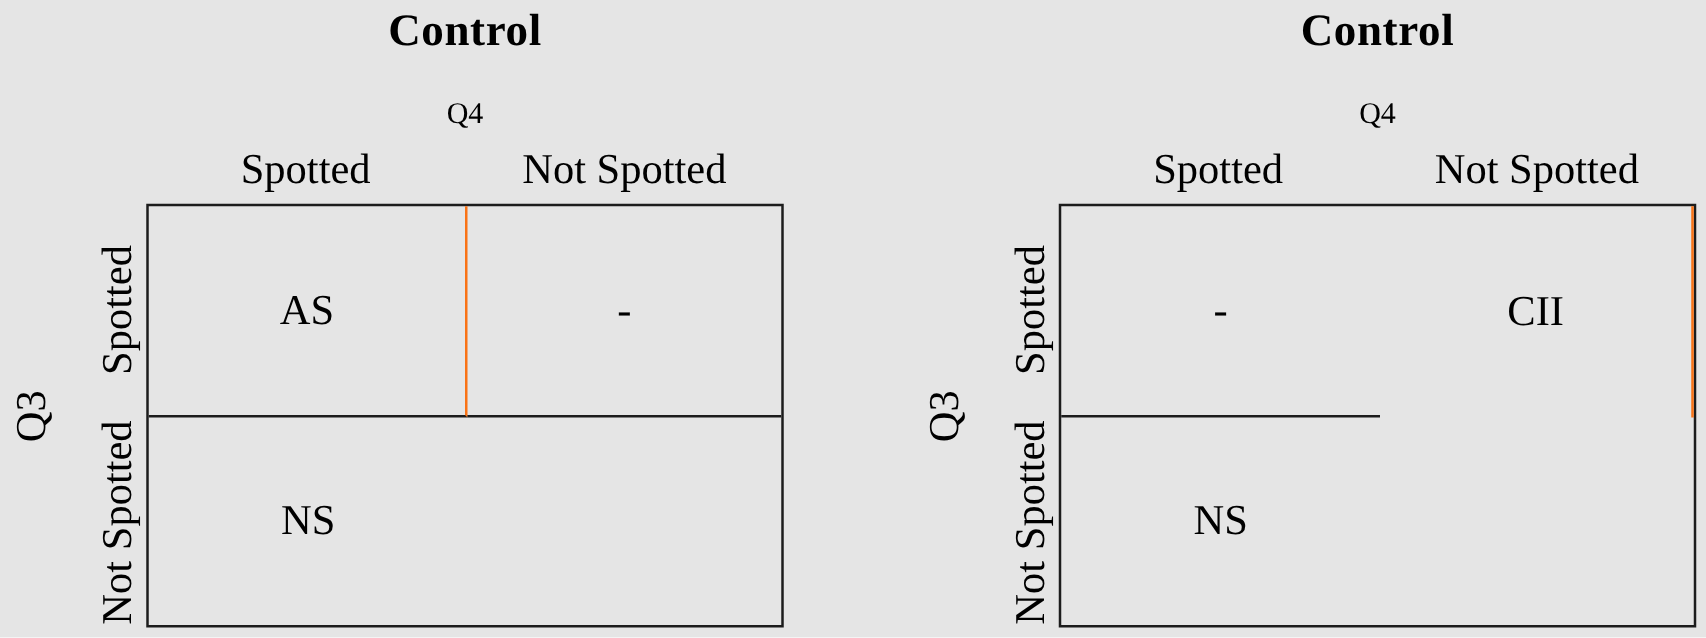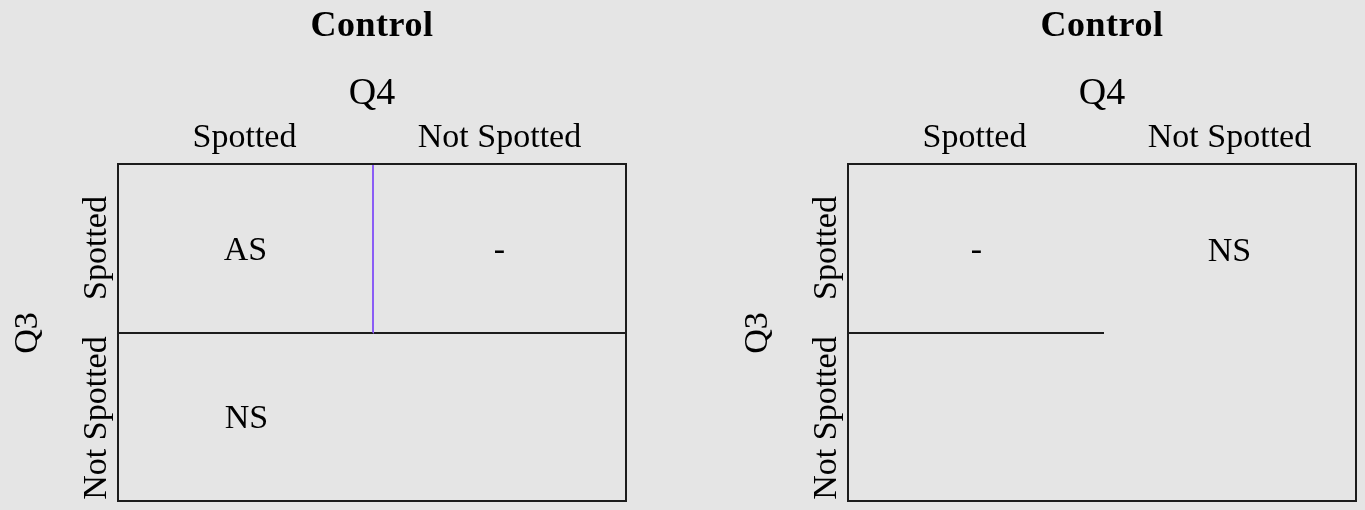--- a/index.html
+++ b/index.html
@@ -38,21 +38,21 @@
     letter-spacing: 0.5px;
   }
   .col-axis {
     position: absolute;
     left: 117px;
     top: 70px;
     width: 510px;
     height: 42px;
     line-height: 42px;
     text-align: center;
-    font-size: 38px;
+    font-size: 24px;
   }
   .col-headers {
     position: absolute;
     left: 117px;
     top: 115px;
     width: 510px;
     height: 42px;
     display: flex;
   }
   .col-header {
@@ -91,21 +91,21 @@
     grid-template-columns: 255px 1fr;
     grid-template-rows: 169px 1fr;
   }
   .cell {
     display: flex;
     align-items: center;
     justify-content: center;
     font-size: 34px;
     box-sizing: border-box;
   }
-  .cell.c00, .cell.c10 { border-right: 2px solid #8b5cf6; }
+  .cell.c00, .cell.c10 { border-right: 2px solid #f97316; }
   .cell.c00, .cell.c01 { border-bottom: 2px solid #1c1c1c; }
 </style>
 </head>
 <body>
 
 <div class="canvas">
 
   <div class="panel p0">
     <div class="title">Control</div>
     <div class="col-axis">Q4</div>
@@ -128,17 +128,18 @@
     <div class="col-axis">Q4</div>
     <div class="col-headers">
       <div class="col-header">Spotted</div>
       <div class="col-header">Not Spotted</div>
     </div>
     <div class="row-axis">Q3</div>
     <div class="row-header rh1">Spotted</div>
     <div class="row-header rh2">Not Spotted</div>
     <div class="ctable">
       <div class="cell c01">-</div>
+      <div class="cell c10">CII</div>
       <div class="cell c11">NS</div>
     </div>
   </div>
 
 </div>
 
 </body></html>

